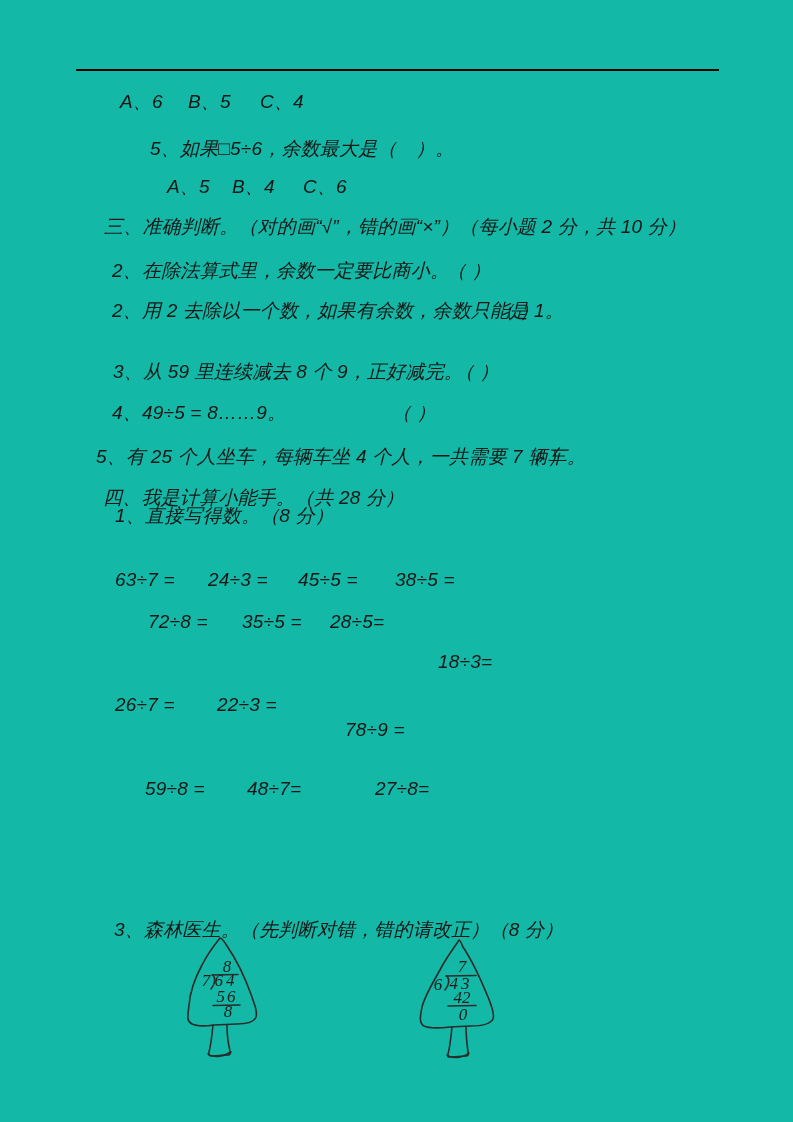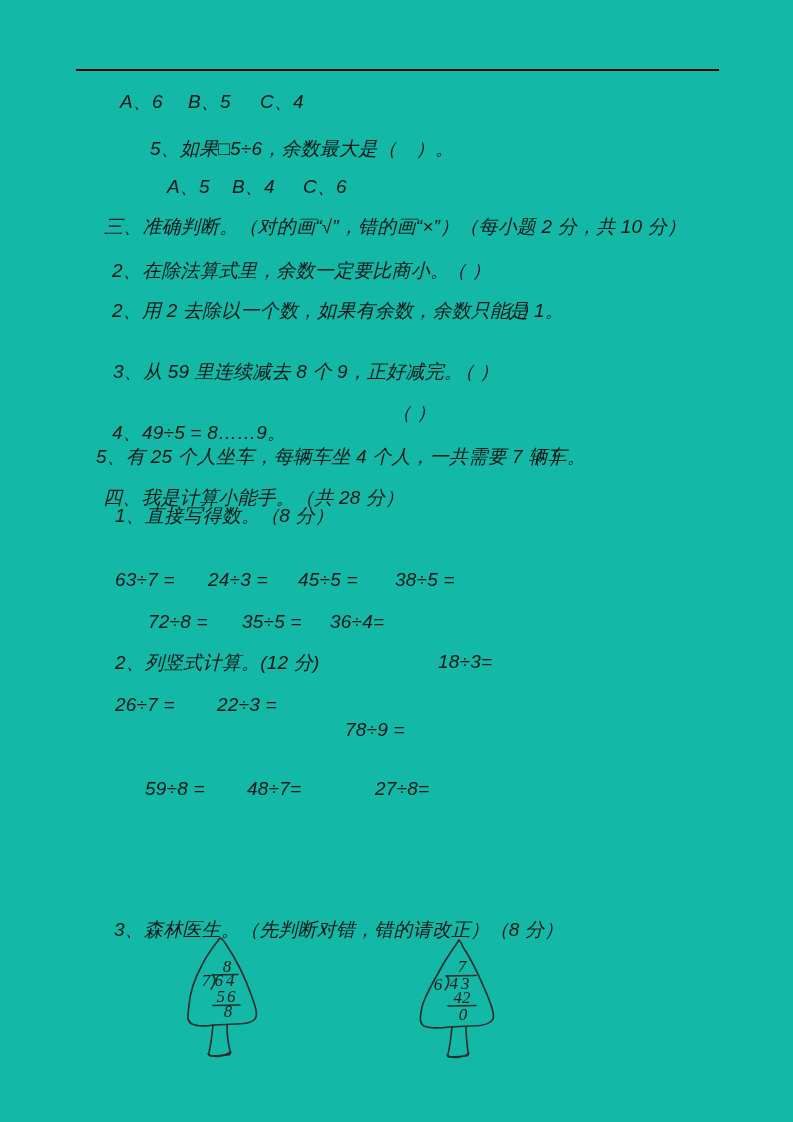--- a/index.html
+++ b/index.html
@@ -56,41 +56,40 @@
 
   <span class="line" style="left:112px; top:259px;">2、在除法算式里，余数一定要比商小。</span>
   <span class="line" style="left:447px; top:259px;">（ ）</span>
 
   <span class="line" style="left:112px; top:299px;">2、用 2 去除以一个数，如果有余数，余数只能是 1。</span>
   <span class="line" style="left:495px; top:299px;">（ ）</span>
 
   <span class="line" style="left:113px; top:360px;">3、从 59 里连续减去 8 个 9，正好减完。</span>
   <span class="line" style="left:455px; top:360px;">（ ）</span>
 
-  <span class="line" style="left:112px; top:401px;margin-top:20px;">4、49÷5 = 8……9。</span>
+  <span class="line" style="left:112px; top:401px;">4、49÷5 = 8……9。</span>
   <span class="line" style="left:392px; top:401px;">（ ）</span>
 
   <span class="line" style="left:96px; top:445px;">5、有 25 个人坐车，每辆车坐 4 个人，一共需要 7 辆车。</span>
   <span class="line" style="left:523px; top:445px;">（ ）</span>
 
   <span class="line" style="left:103px; top:486px;">四、我是计算小能手。（共 28 分）</span>
 
   <span class="line" style="left:115px; top:504px;">1、直接写得数。（8 分）</span>
 
   <span class="line" style="left:115px; top:568px;">63÷7 =</span>
   <span class="line" style="left:208px; top:568px;">24÷3 =</span>
   <span class="line" style="left:298px; top:568px;text-align:right;">45÷5 =</span>
   <span class="line" style="left:395px; top:568px;">38÷5 =</span>
 
   <span class="line" style="left:148px; top:610px;">72÷8 =</span>
   <span class="line" style="left:242px; top:610px;">35÷5 =</span>
-  <span class="line" style="left:330px; top:610px;">36÷4=</span>
+  <span class="line" style="left:330px; top:610px;">28÷5=</span>
   <span class="line" style="left:438px; top:610px;margin-top:40px;">18÷3=</span>
 
-  <span class="line" style="left:115px; top:651px;">2、列竖式计算。(12 分)</span>
 
   <span class="line" style="left:115px; top:693px;">26÷7 =</span>
   <span class="line" style="left:217px; top:693px;">22÷3 =</span>
   <span class="line" style="left:345px; top:676px;margin-top:42px;">78÷9 =</span>
 
   <span class="line" style="left:145px; top:777px;">59÷8 =</span>
   <span class="line" style="left:247px; top:777px;">48÷7=</span>
   <span class="line" style="left:375px; top:777px;">27÷8=</span>
 
   <span class="line" style="left:114px; top:918px;">3、森林医生。（先判断对错，错的请改正）（8 分）</span>

